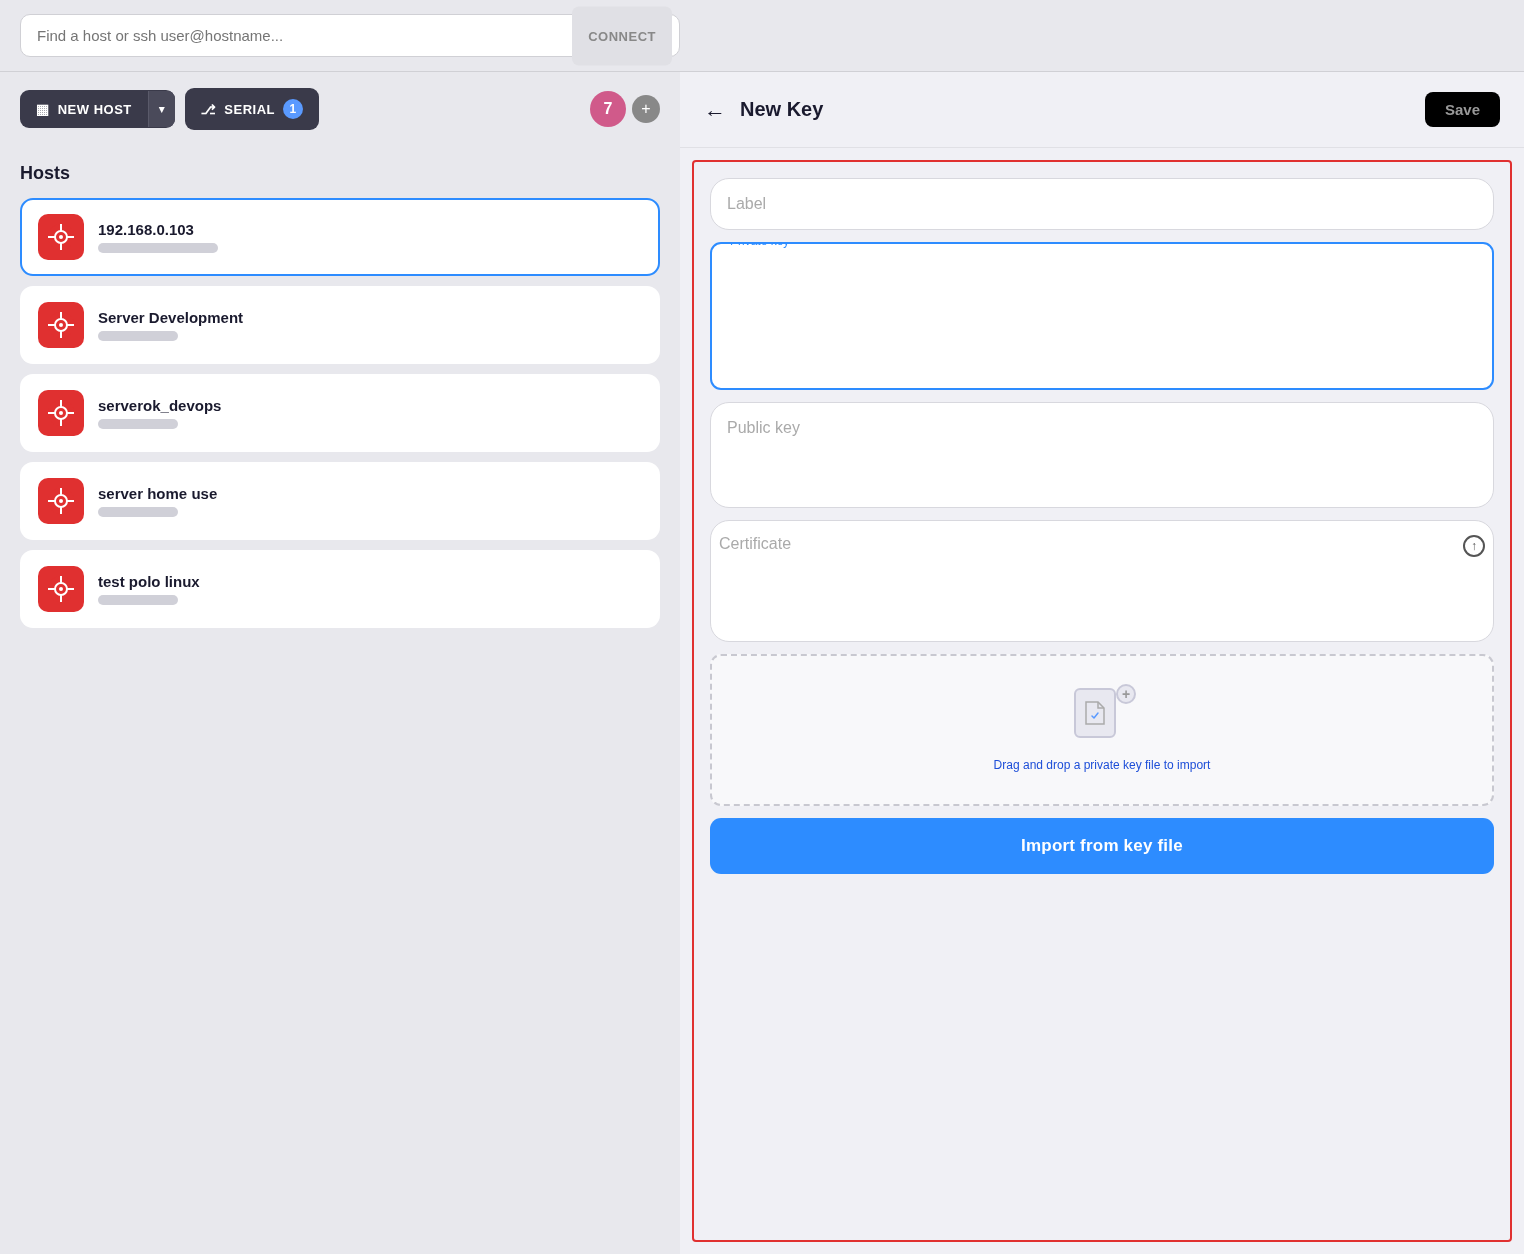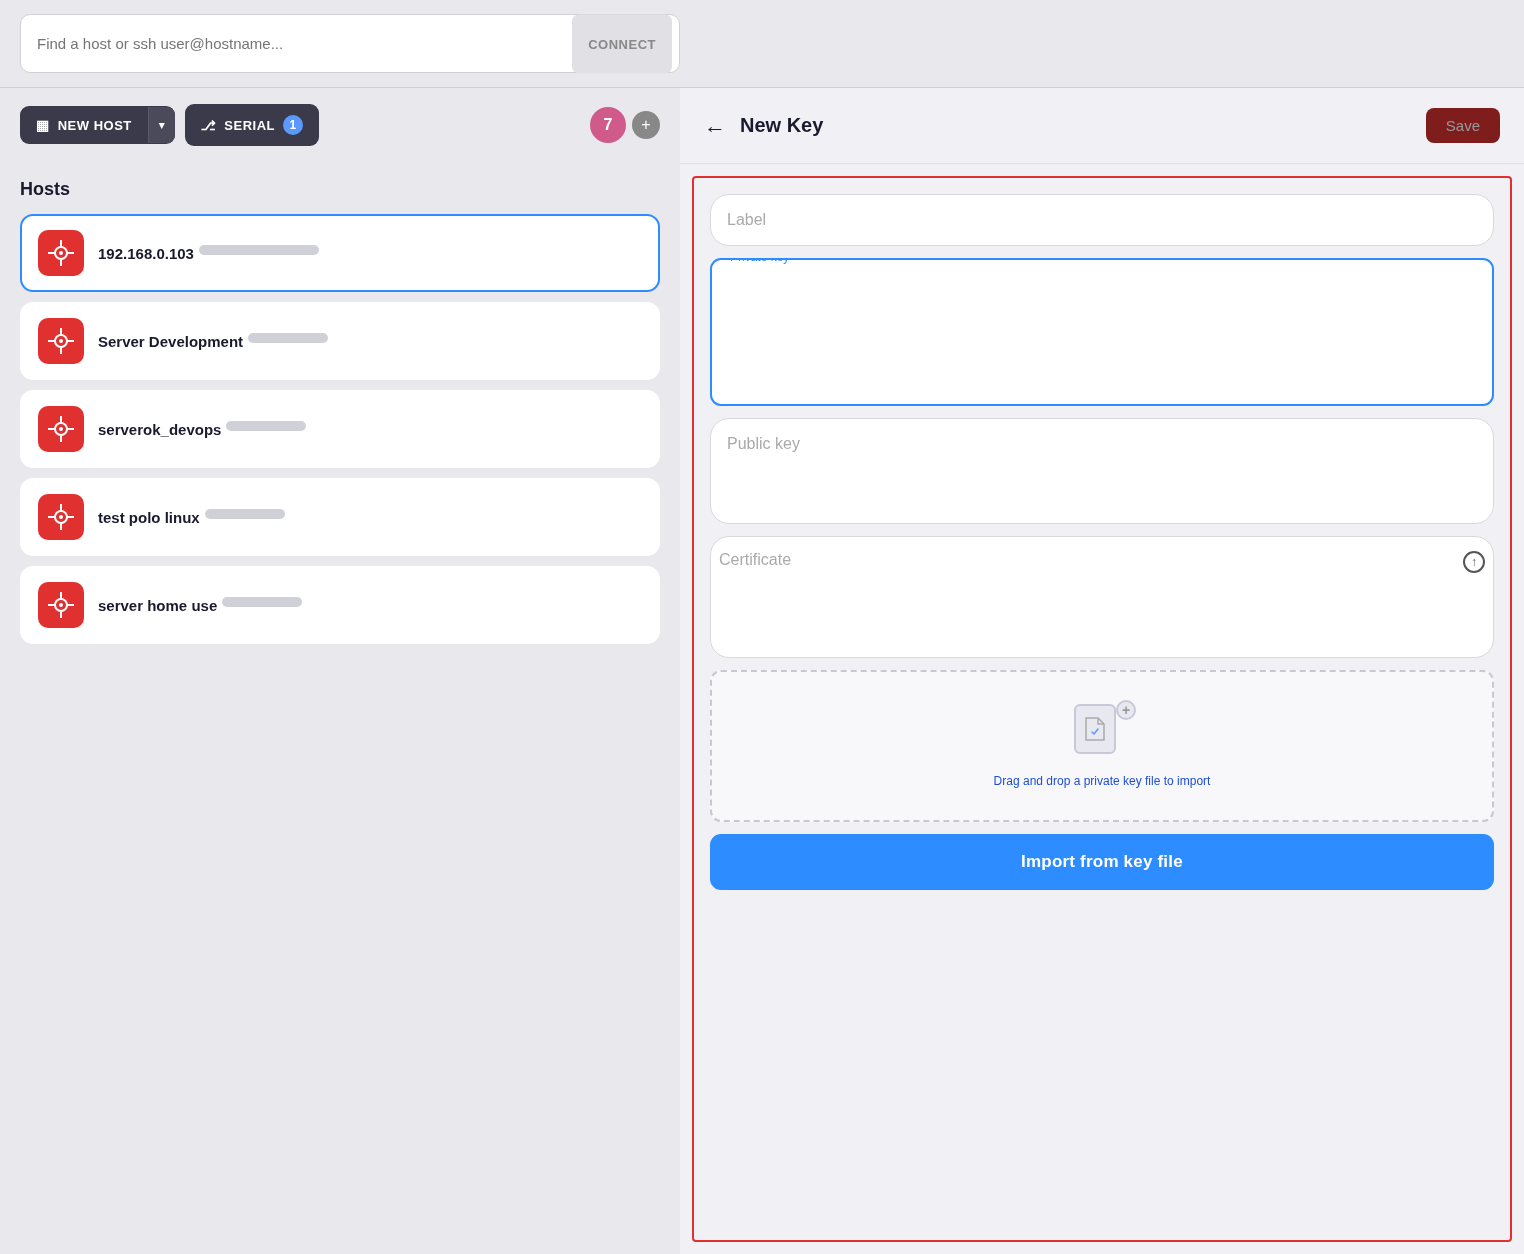--- a/index.html
+++ b/index.html
@@ -24,21 +24,21 @@
     }
 
     .search-container {
       flex: 1;
       max-width: 660px;
       position: relative;
     }
 
     .search-input {
       width: 100%;
-      padding: 20px 16px;
+      padding: 12px 16px;
       border-radius: 10px;
       border: 1px solid #d0d0d5;
       background: #fff;
       font-size: 15px;
       color: #999;
       outline: none;
     }
 
     .connect-btn {
       position: absolute;
@@ -203,21 +203,21 @@
       flex-shrink: 0;
     }
 
     .host-icon svg {
       width: 28px;
       height: 28px;
     }
 
     .host-info {
       display: flex;
-      flex-direction: row;
+      flex-direction: column;
       gap: 5px;
     }
 
     .host-name {
       font-size: 15px;
       font-weight: 600;
       color: #1a1a2e;
     }
 
     .host-sub {
@@ -260,28 +260,28 @@
     }
 
     .right-title {
       font-size: 20px;
       font-weight: 700;
       color: #1a1a2e;
       flex: 1;
     }
 
     .save-btn {
-      background: #7f1d1d;
+      background: #000000;
       border: none;
       border-radius: 8px;
       padding: 9px 20px;
       font-size: 15px;
       color: #999;
       cursor: pointer;
-      font-weight: 400;
+      font-weight: 700;
     }
 
     
     .form-area {
       flex: 1;
       padding: 16px;
       display: flex;
       flex-direction: column;
       gap: 12px;
       border: 2.5px solid #e03030;
@@ -514,39 +514,39 @@
               <circle cx="14" cy="14" r="13" fill="#e03030"></circle>
               <circle cx="14" cy="14" r="6" stroke="#fff" stroke-width="2" fill="none"></circle>
               <circle cx="14" cy="14" r="2" fill="#fff"></circle>
               <line x1="14" y1="1" x2="14" y2="8" stroke="#fff" stroke-width="2"></line>
               <line x1="14" y1="20" x2="14" y2="27" stroke="#fff" stroke-width="2"></line>
               <line x1="1" y1="14" x2="8" y2="14" stroke="#fff" stroke-width="2"></line>
               <line x1="20" y1="14" x2="27" y2="14" stroke="#fff" stroke-width="2"></line>
             </svg>
           </div>
           <div class="host-info">
-            <div class="host-name">test polo linux</div>
+            <div class="host-name">server home use</div>
             <div class="host-sub host-sub-2"></div>
           </div>
         </div>
 
         <div class="host-item">
           <div class="host-icon">
             <svg viewBox="0 0 28 28" fill="none">
               <circle cx="14" cy="14" r="13" fill="#e03030"></circle>
               <circle cx="14" cy="14" r="6" stroke="#fff" stroke-width="2" fill="none"></circle>
               <circle cx="14" cy="14" r="2" fill="#fff"></circle>
               <line x1="14" y1="1" x2="14" y2="8" stroke="#fff" stroke-width="2"></line>
               <line x1="14" y1="20" x2="14" y2="27" stroke="#fff" stroke-width="2"></line>
               <line x1="1" y1="14" x2="8" y2="14" stroke="#fff" stroke-width="2"></line>
               <line x1="20" y1="14" x2="27" y2="14" stroke="#fff" stroke-width="2"></line>
             </svg>
           </div>
           <div class="host-info">
-            <div class="host-name">server home use</div>
+            <div class="host-name">test polo linux</div>
             <div class="host-sub host-sub-2"></div>
           </div>
         </div>
 
       </div>
     </div>
   </div>
 
   <div class="right-panel">
 

